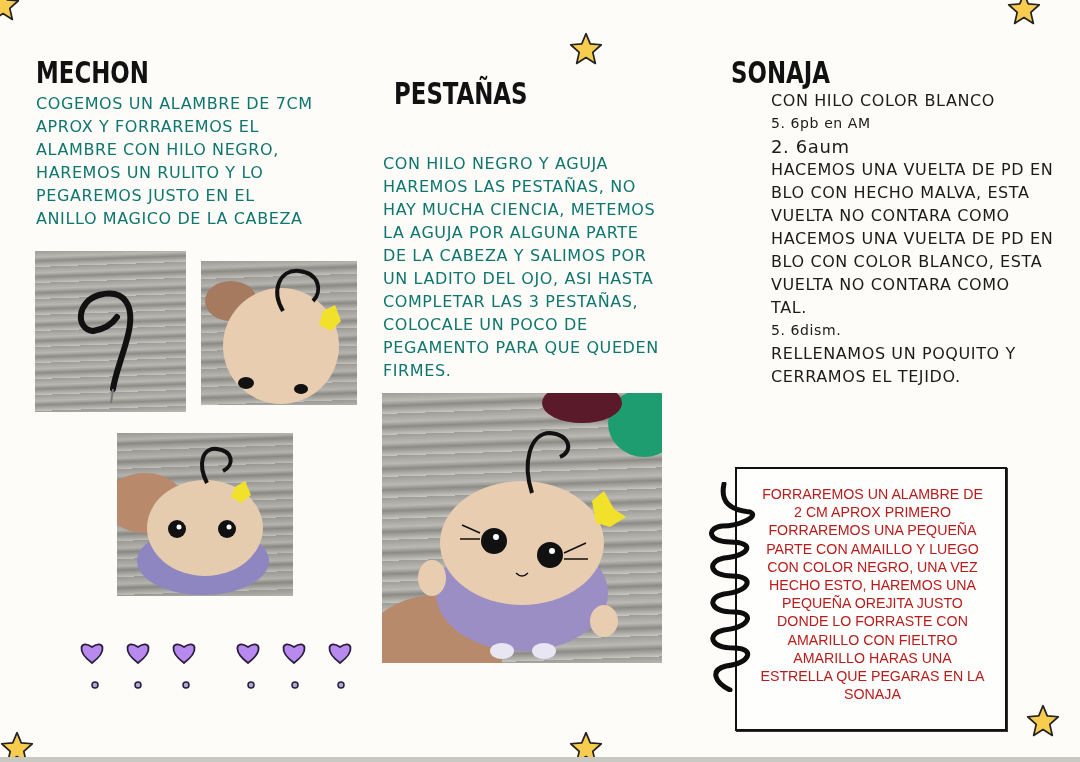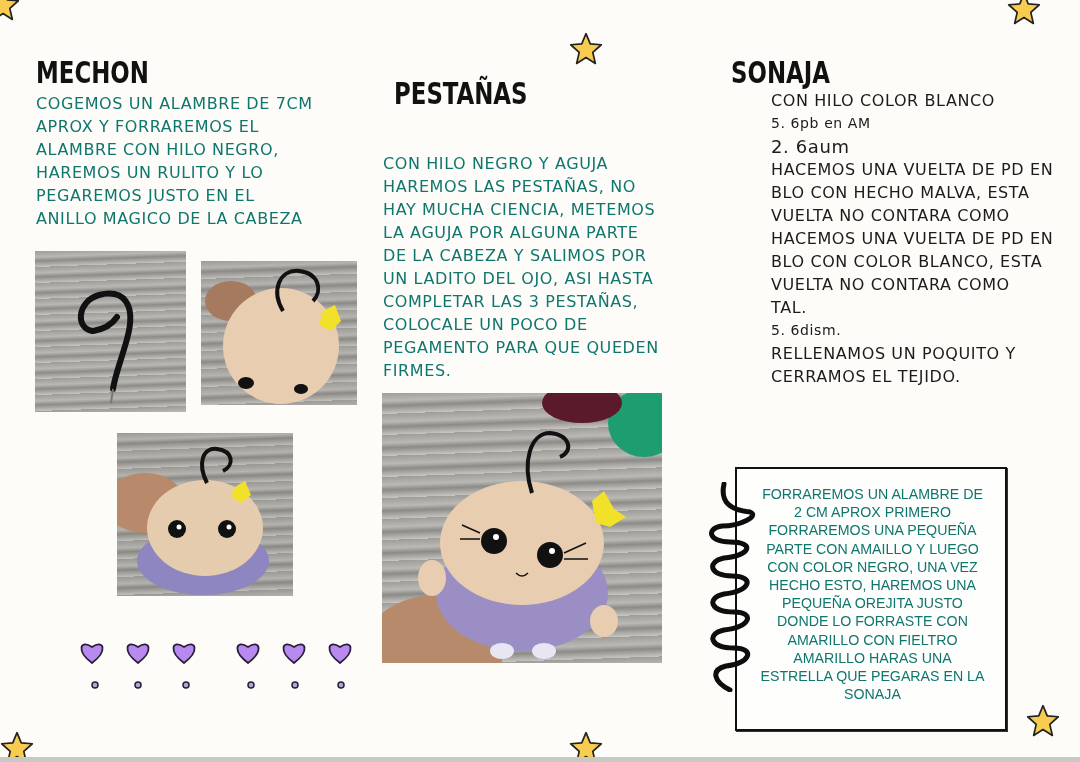--- a/index.html
+++ b/index.html
@@ -22,21 +22,21 @@
   }
   .photo { position:absolute; overflow:hidden; }
   .box {
     position:absolute; left:735px; top:467px; width:268px; height:260px;
     border:2.5px solid #111; background:#fefefd;
     box-shadow: 1px 1px 0 #333;
   }
   .box-text {
     position:absolute; left:745px; top:485px; width:255px;
     font-family:"Liberation Sans", sans-serif; font-size:14.2px; line-height:18.2px;
-    text-align:center; color:#0f766e; white-space:pre-line;
+    text-align:center; color:#b91c1c; white-space:pre-line;
   }
   .coil { position:absolute; left:700px; top:482px; width:62px; height:210px; }
   .hearts { position:absolute; left:72px; top:635px; width:300px; height:60px; }
 </style>
 </head>
 <body>
 
 <svg class="star" style="left:-14px;top:-12px;" viewBox="0 0 40 40">
     <polygon points="20,2 25,14 38,15 28,24 31,37 20,30 9,37 12,24 2,15 15,14" fill="#f7cc4f" stroke="#222" stroke-width="2" stroke-linejoin="round"></polygon>
   </svg>

